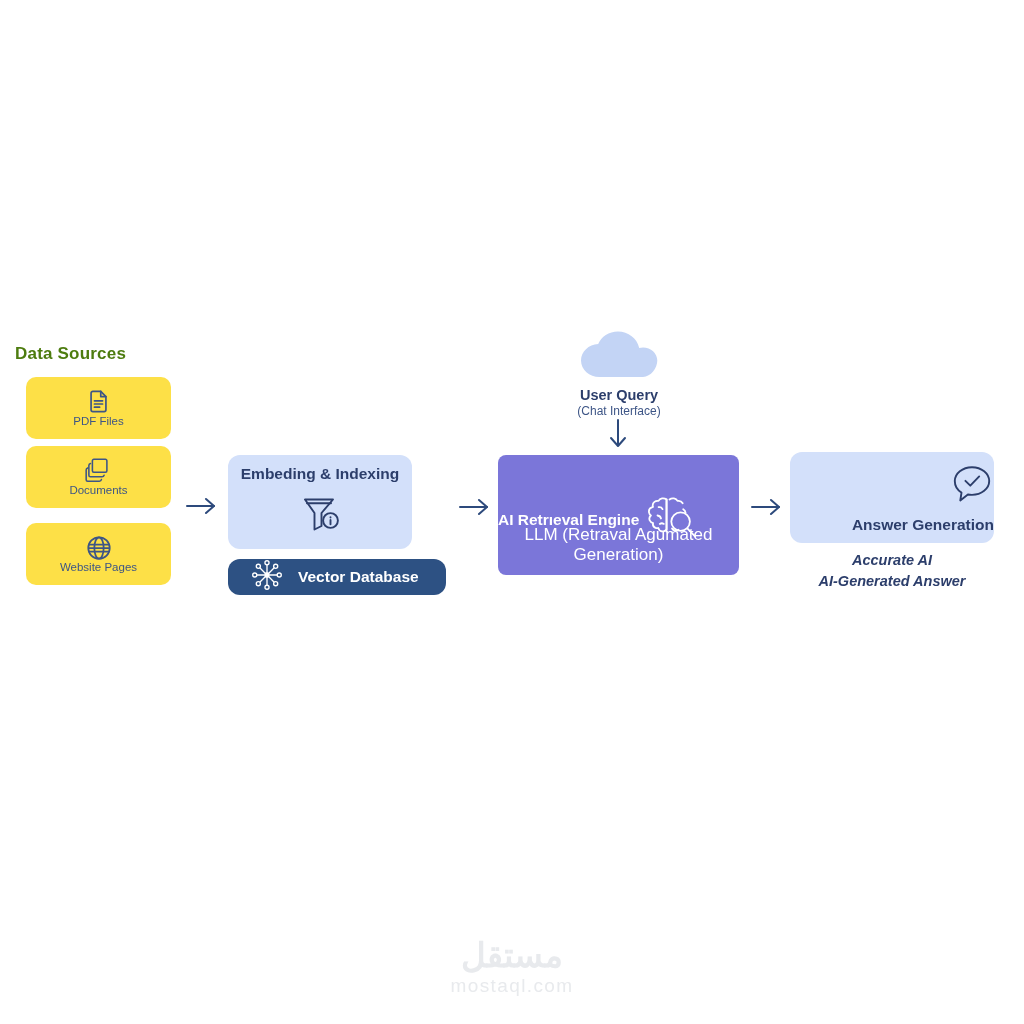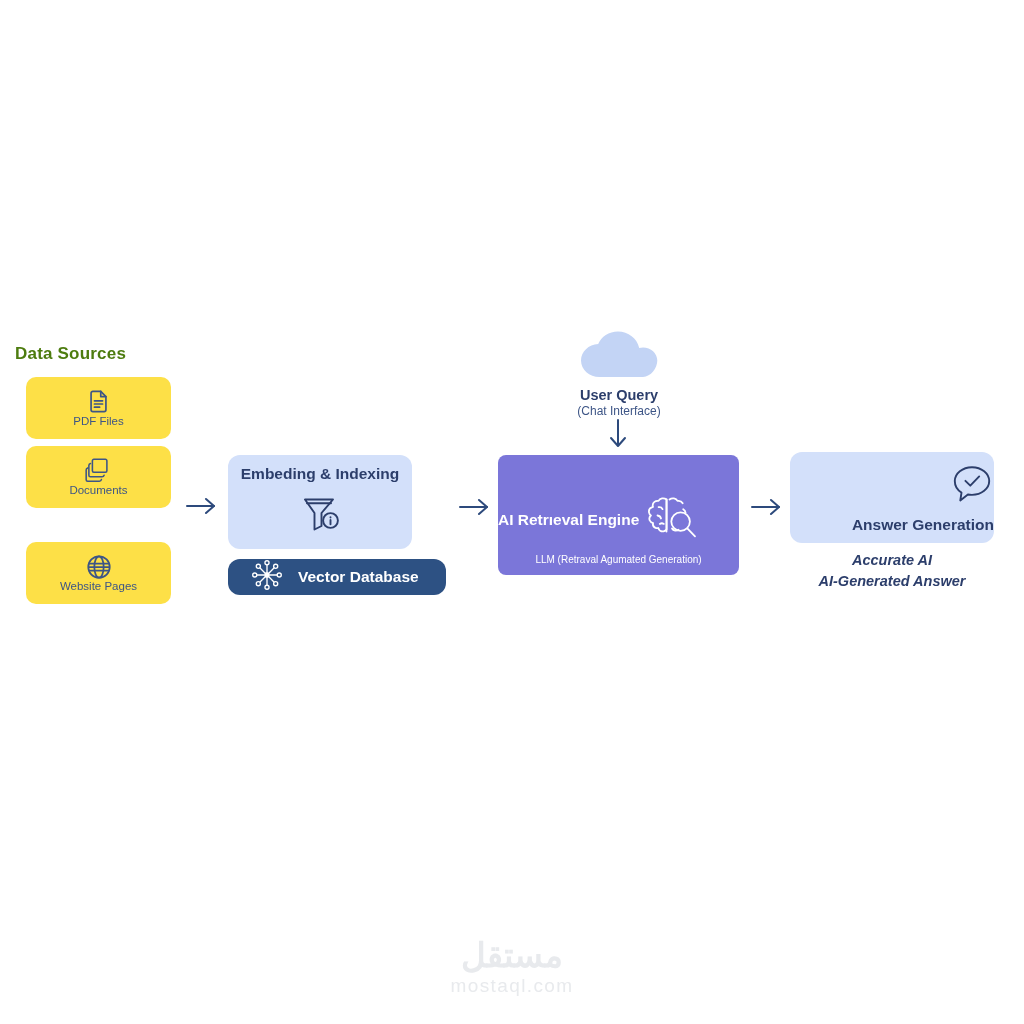--- a/index.html
+++ b/index.html
@@ -105,21 +105,21 @@
     align-items: center;
     box-sizing: border-box;
     padding-top: 9px;
   }
   #ai-engine-title {
     font-size: 15.5px;
     font-weight: bold;
     color: #ffffff;
   }
   #ai-engine-sub {
-    font-size: 10px;
+    font-size: 17px;
     color: #ffffff;
     position: absolute;
     bottom: 10px;
     left: 0;
     right: 0;
     text-align: center;
   }
   #ai-engine-card .icon-wrap { margin-top: 5px; }
 
   
@@ -211,21 +211,21 @@
     <span class="source-icon">
       <svg width="29" height="27" viewBox="0 0 28 26" fill="none" stroke="#3d5586" stroke-width="1.5" stroke-linecap="round" stroke-linejoin="round">
         <path d="M9.5 2.2h11.2a1.4 1.4 0 0 1 1.4 1.4v9.6a1.4 1.4 0 0 1-1.4 1.4H9.5a1.4 1.4 0 0 1-1.4-1.4V3.6A1.4 1.4 0 0 1 9.5 2.2z"></path>
         <path d="M6.2 6.3c-.9.3-1.5 1-1.5 1.9v9.5c0 .8.6 1.4 1.4 1.4h11.3c1 0 1.8-.6 2-1.5"></path>
         <path d="M3.6 10.5c-.9.3-1.5 1-1.5 1.9v9.5c0 .8.6 1.4 1.4 1.4h11.3c1 0 1.8-.6 2-1.5"></path>
       </svg>
     </span>
     <span class="lbl">Documents</span>
   </div>
 
-  <div class="abs source-card" style="top:542px">
+  <div class="abs source-card" style="top:523px">
     <span class="source-icon">
       <svg width="28" height="28" viewBox="0 0 24 24" fill="none" stroke="#3d5586" stroke-width="1.5">
         <circle cx="12" cy="12" r="9.2"></circle>
         <ellipse cx="12" cy="12" rx="4" ry="9.2"></ellipse>
         <path d="M3.1 9h17.8M3.1 15h17.8M2.8 12h18.4"></path>
       </svg>
     </span>
     <span class="lbl">Website Pages</span>
   </div>
 

